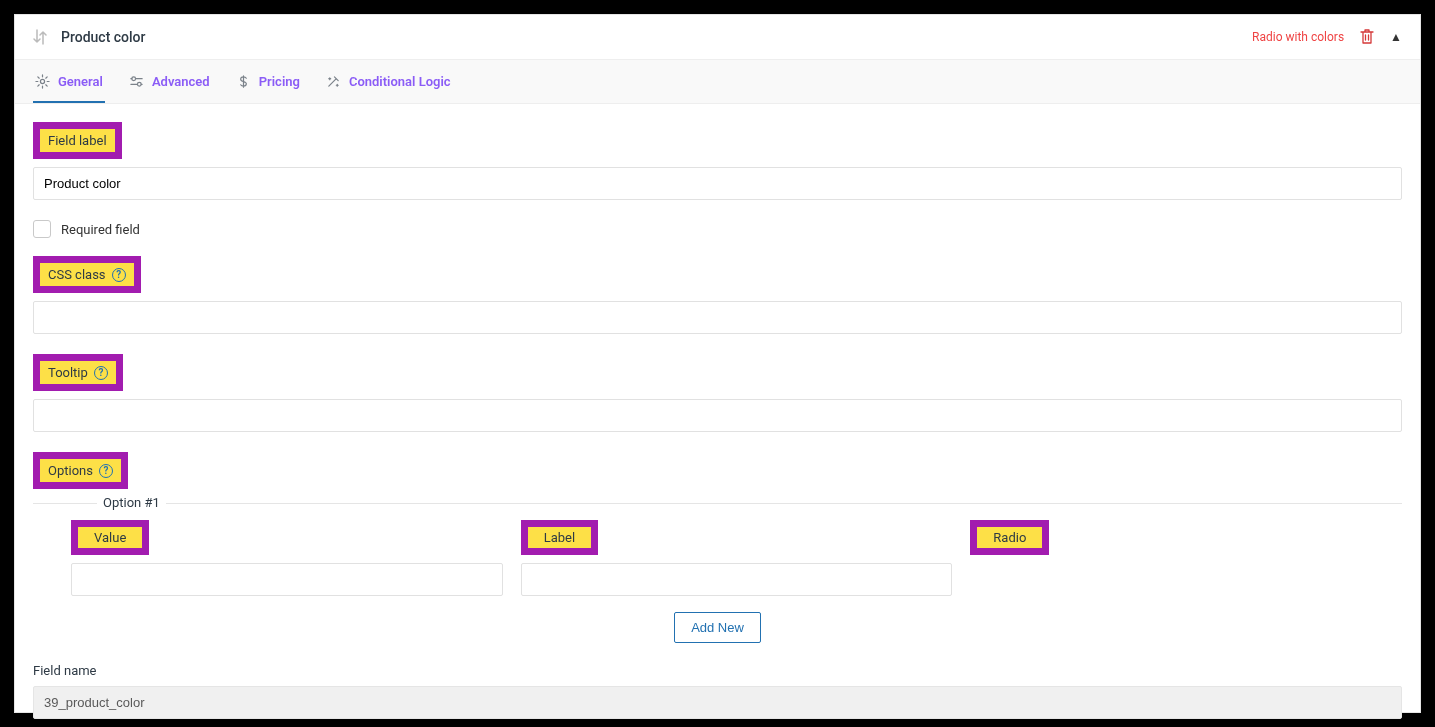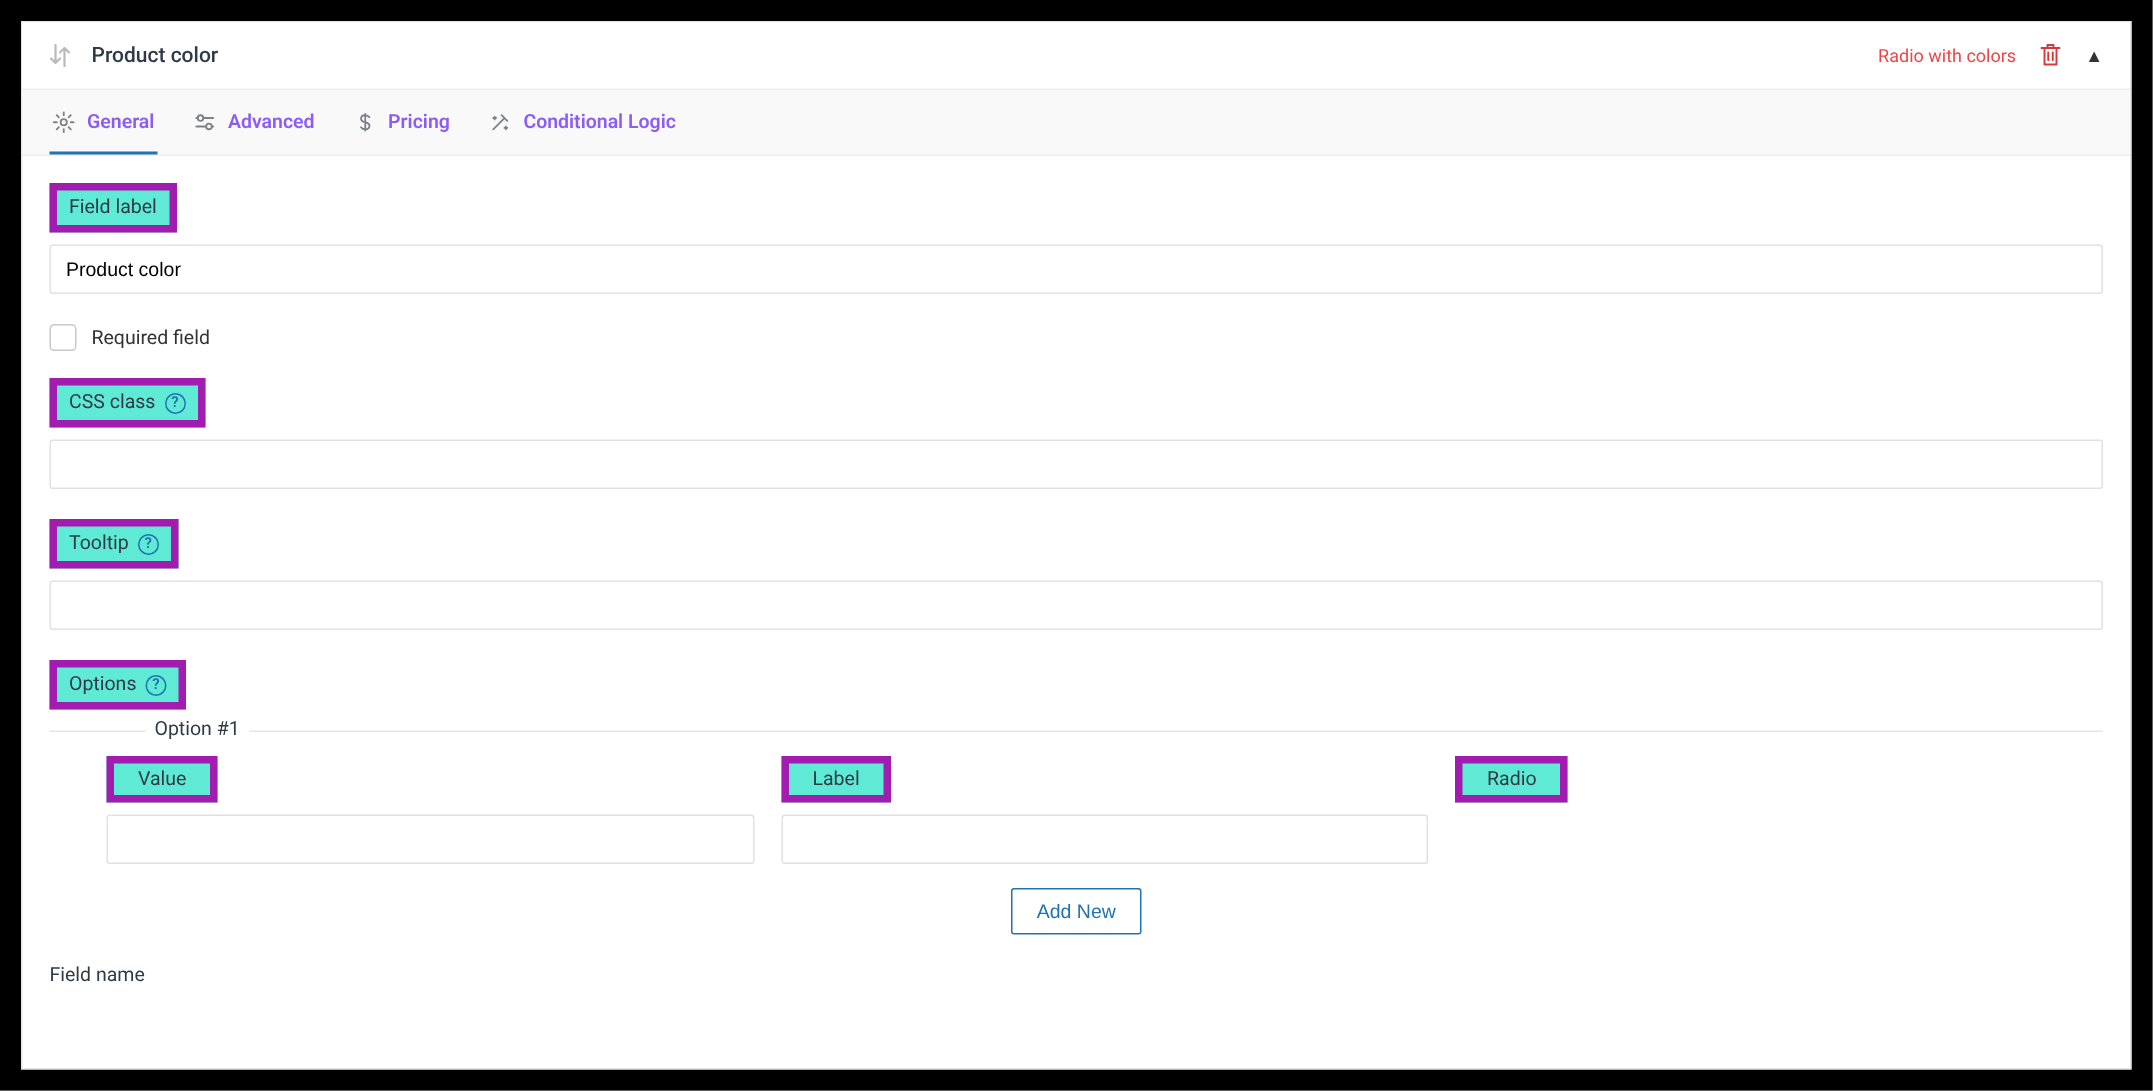--- a/index.html
+++ b/index.html
@@ -88,23 +88,23 @@
   .content {
     padding: 18px;
   }
   .field-group {
     margin-bottom: 20px;
   }
   .label-badge {
     display: inline-flex;
     align-items: center;
     gap: 6px;
-    border: 5px solid #a21caf;
+    border: 7px solid #a21caf;
     padding: 4px 8px;
-    background: #5eead4;
+    background: #fde047;
     font-size: 13px;
     color: #2e3a45;
     margin-bottom: 8px;
   }
   .label-badge.small { padding: 3px 16px; }
   .help-icon {
     color: #2271b1;
     width: 14px;
     height: 14px;
     display: inline-flex;
@@ -326,18 +326,19 @@
           </div>
         </div>
 
         <div class="add-new-row">
           <button class="add-new-btn">Add New</button>
         </div>
       </div>
 
       <div class="field-group" style="margin-bottom:0">
         <span class="plain-label">Field name</span>
+        <input type="text" class="readonly-input" readonly="" value="39_product_color" style="">
       </div>
 
     </div>
 
   </div>
 </div>
 
 </body></html>

